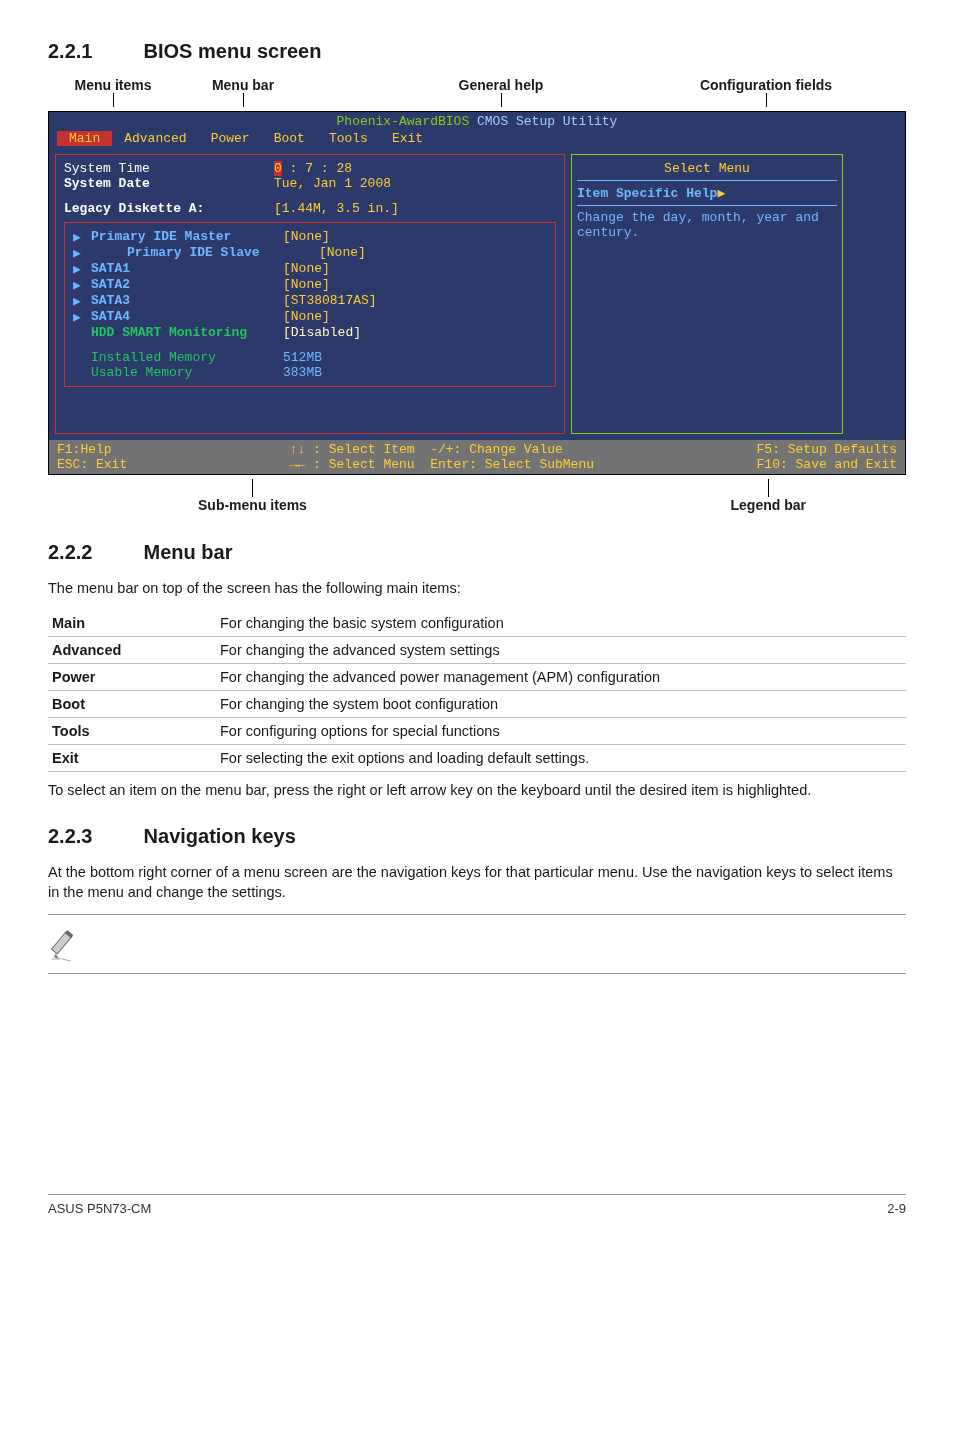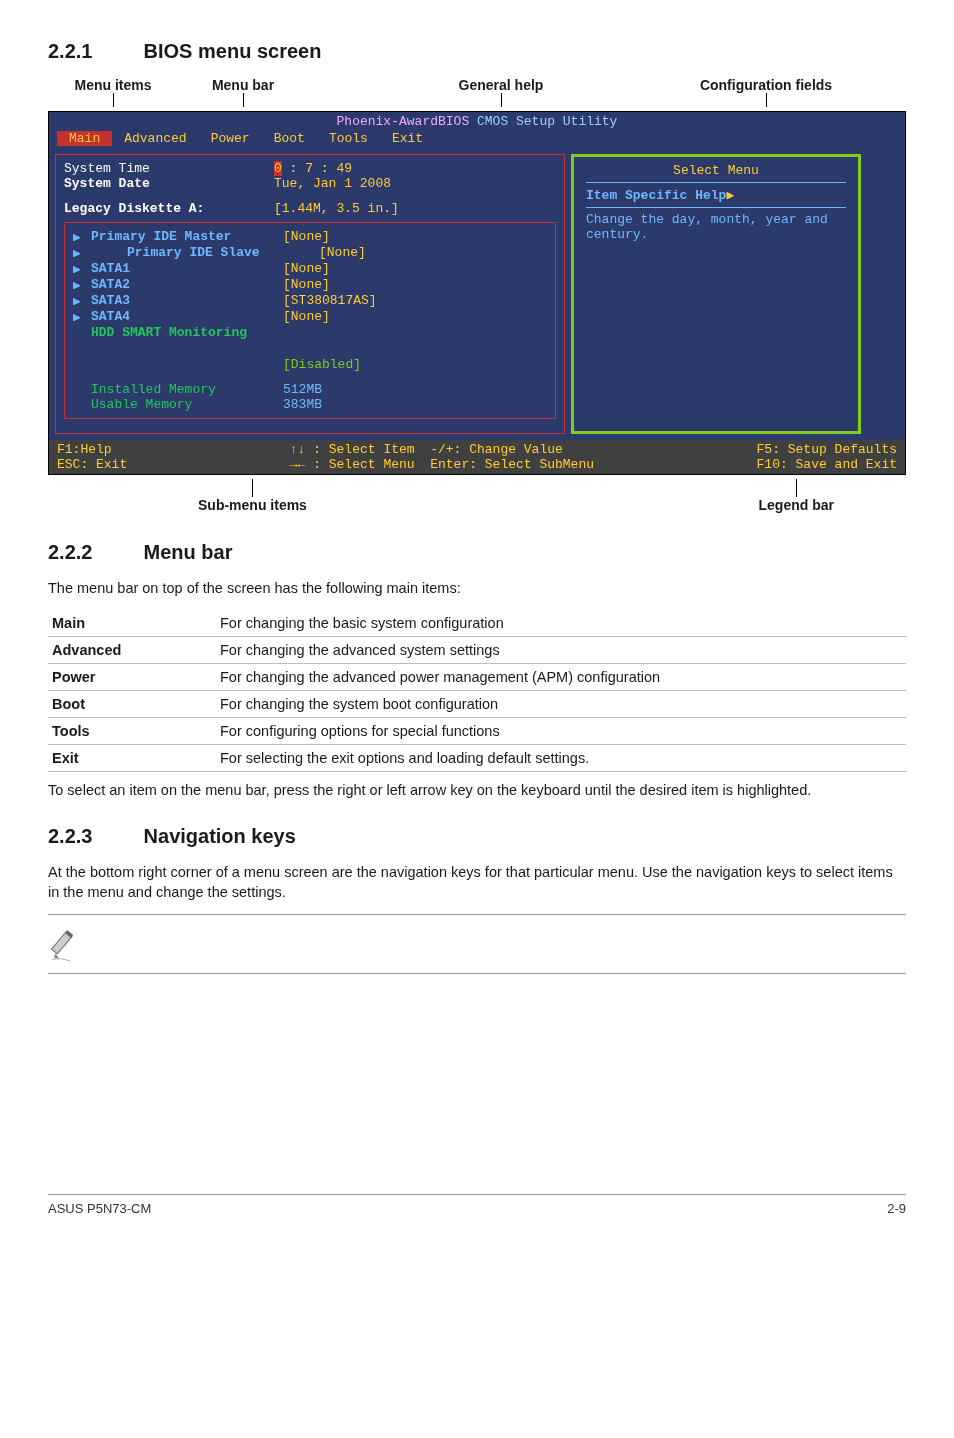--- a/index.html
+++ b/index.html
@@ -43,21 +43,21 @@
     color: #8fbfff;
     font-family: "Courier New", monospace;
     font-size: 13px;
   }
   .bios-title {
     background: #2b3a6b;
     color: #ffcc33;
     text-align: center;
     padding: 2px 0;
   }
-  .bios-title .ytxt { color: #f0abfc; }
+  .bios-title .ytxt { color: #84cc16; }
   .bios-title .ctxt { color: #9fcfff; }
   .bios-menubar {
     background: #2b3a6b;
     display: flex;
     padding: 0 8px 2px 8px;
   }
   .bios-menubar .tab {
     color: #ffcc33;
     padding: 0 12px;
   }
@@ -95,34 +95,34 @@
   }
   .group .row { display: flex; }
   .group .row .arrow { width: 18px; color: #6fb7ff; }
   .group .row .k { width: 192px; color: #6fb7ff; }
   .group .row .v { color: #ffcc33; }
   .group .plain { display: flex; }
   .group .plain .k { margin-left: 18px; width: 192px; color: #22c55e; }
   .group .plain .v { color: #6fb7ff; }
   .bios-right {
     width: 260px;
-    border: 3px solid #84cc16;
-    padding: 6px 12px;
+    border: 1px solid #84cc16;
+    padding: 6px 5px;
   }
   .bios-right .rtitle {
     color: #ffcc33;
     text-align: center;
     display: block;
     margin-bottom: 4px;
   }
   .bios-right .rhr { border-top: 1px solid #6fb7ff; margin: 4px 0; }
   .bios-right .rtxt { color: #6fb7ff; }
   .bios-right .arrowchar { color: #ffcc33; }
   .bios-footer {
-    background: #404040;
+    background: #737373;
     color: #ffcc33;
     padding: 2px 8px;
     display: flex;
     justify-content: space-between;
     font-family: "Courier New", monospace;
     font-size: 13px;
   }
   .bios-footer .col { white-space: pre; }
   .below-labels {
     display: flex;
@@ -214,21 +214,21 @@
     <span class="tab">Boot</span>
     <span class="tab">Tools</span>
     <span class="tab">Exit</span>
   </div>
   <div class="bios-body">
     <div class="bios-left">
       <div class="bios-panel">
         <div class="kv">
           <span class="k sys">System Time</span>
           <span class="v">
-            <span style="background:#c53030;">0</span><span> : </span><span>7</span><span> : </span><span>49</span>
+            <span style="background:#c53030;">0</span><span> : </span><span>7</span><span> : </span><span>28</span>
           </span>
         </div>
         <div class="kv">
           <span class="k" style="font-weight:bold;">System Date</span>
           <span class="v">Tue, Jan   1 2008</span>
         </div>
         <div style="height:10px;"></div>
         <div class="kv">
           <span class="k" style="font-weight:bold;">Legacy Diskette A:</span>
           <span class="v">[1.44M, 3.5 in.]</span>
@@ -260,21 +260,21 @@
               <span class="k" style="font-weight:bold;">SATA3</span>
               <span class="v">[ST380817AS]</span>
             </div>
           <div class="row">
               <span class="arrow">▶</span>
               <span class="k" style="font-weight:bold;">SATA4</span>
               <span class="v">[None]</span>
             </div>
           <div class="plain">
               <span class="k" style="font-weight:bold;">HDD SMART Monitoring</span>
-              <span class="v" style="color:#84cc16;margin-top:32px;">[Disabled]</span>
+              <span class="v" style="color:#fef9c3;">[Disabled]</span>
             </div>
           <div style="height:10px;"></div>
           <div class="plain">
               <span class="k">Installed Memory</span>
               <span class="v">512MB</span>
             </div>
           <div class="plain">
               <span class="k">Usable Memory</span>
               <span class="v">383MB</span>
             </div>
@@ -301,21 +301,21 @@
     <div class="col"><span>F5: Setup Defaults</span>
 <span>F10: Save and Exit</span></div>
   </div>
 </div>
 
 <div class="below-labels">
   <div class="item" style="margin-left:150px;">
     <div class="vline2"></div>
     <span>Sub-menu items</span>
   </div>
-  <div class="item" style="margin-right:72px;">
+  <div class="item" style="margin-right:100px;">
     <div class="vline2"></div>
     <span>Legend bar</span>
   </div>
 </div>
 
 <h2 style="margin-top:28px;">
   <span class="secnum">2.2.2</span>
   <span>Menu bar</span>
 </h2>
 <p>The menu bar on top of the screen has the following main items:</p>

